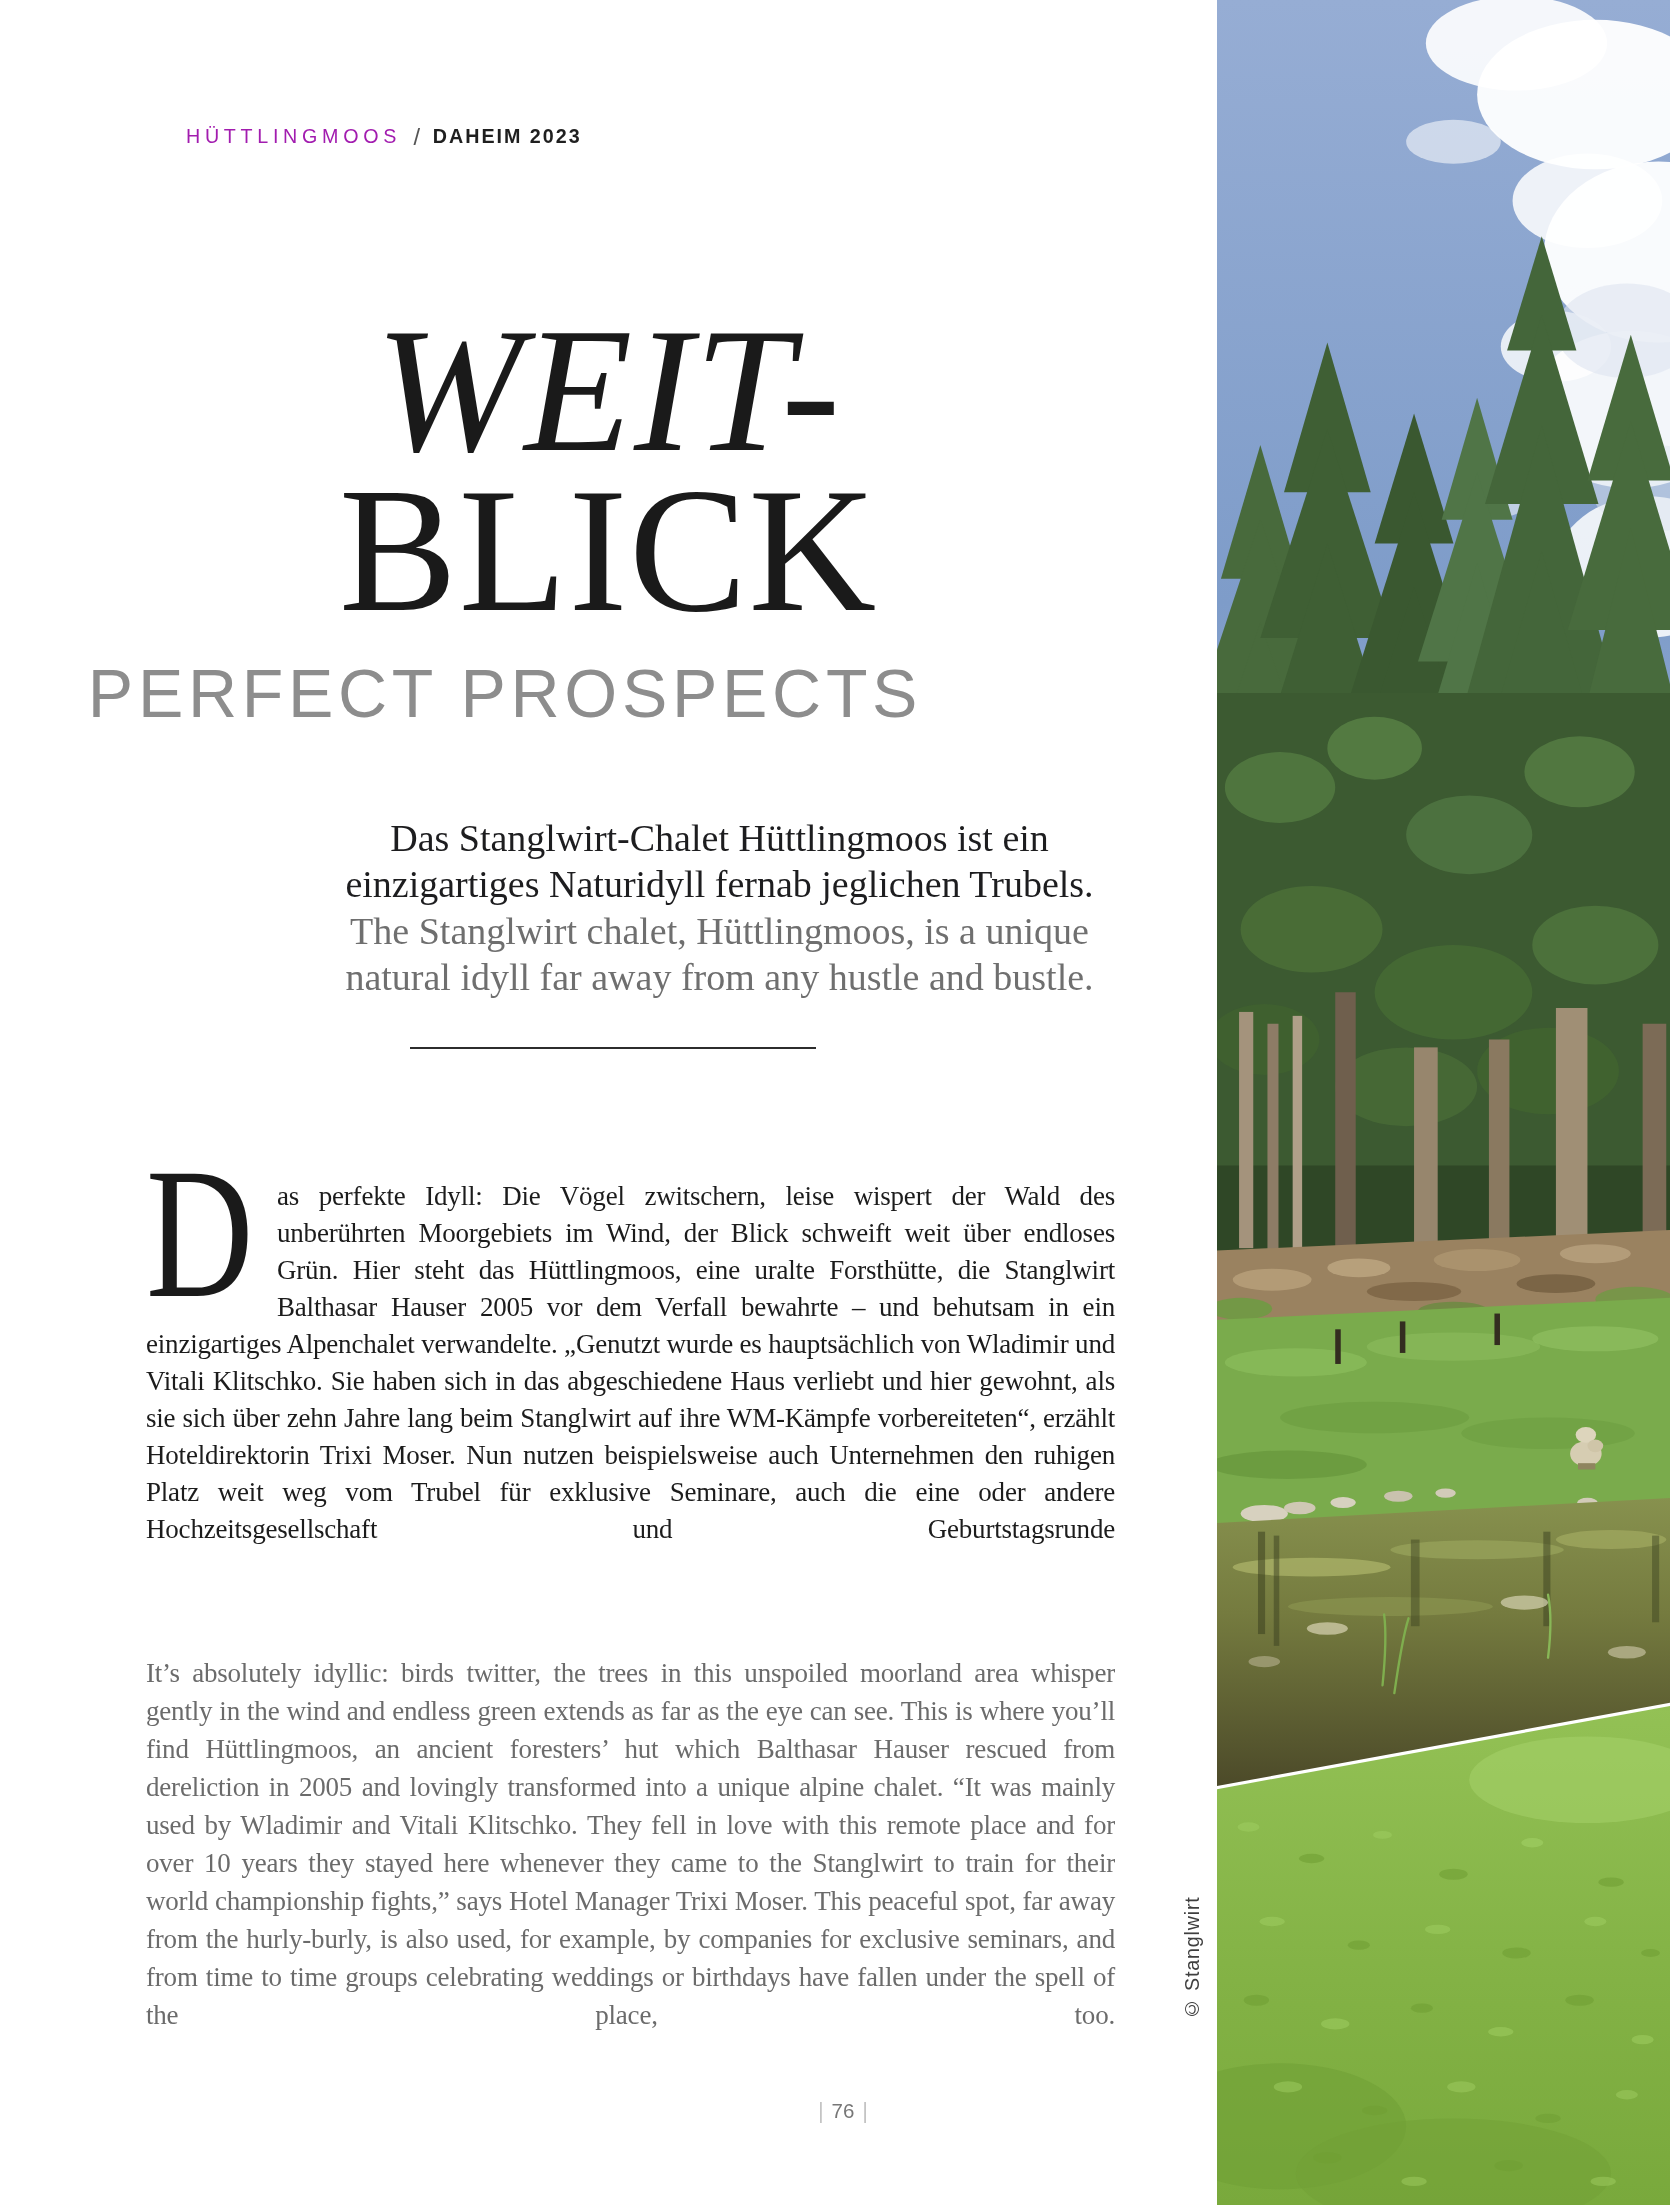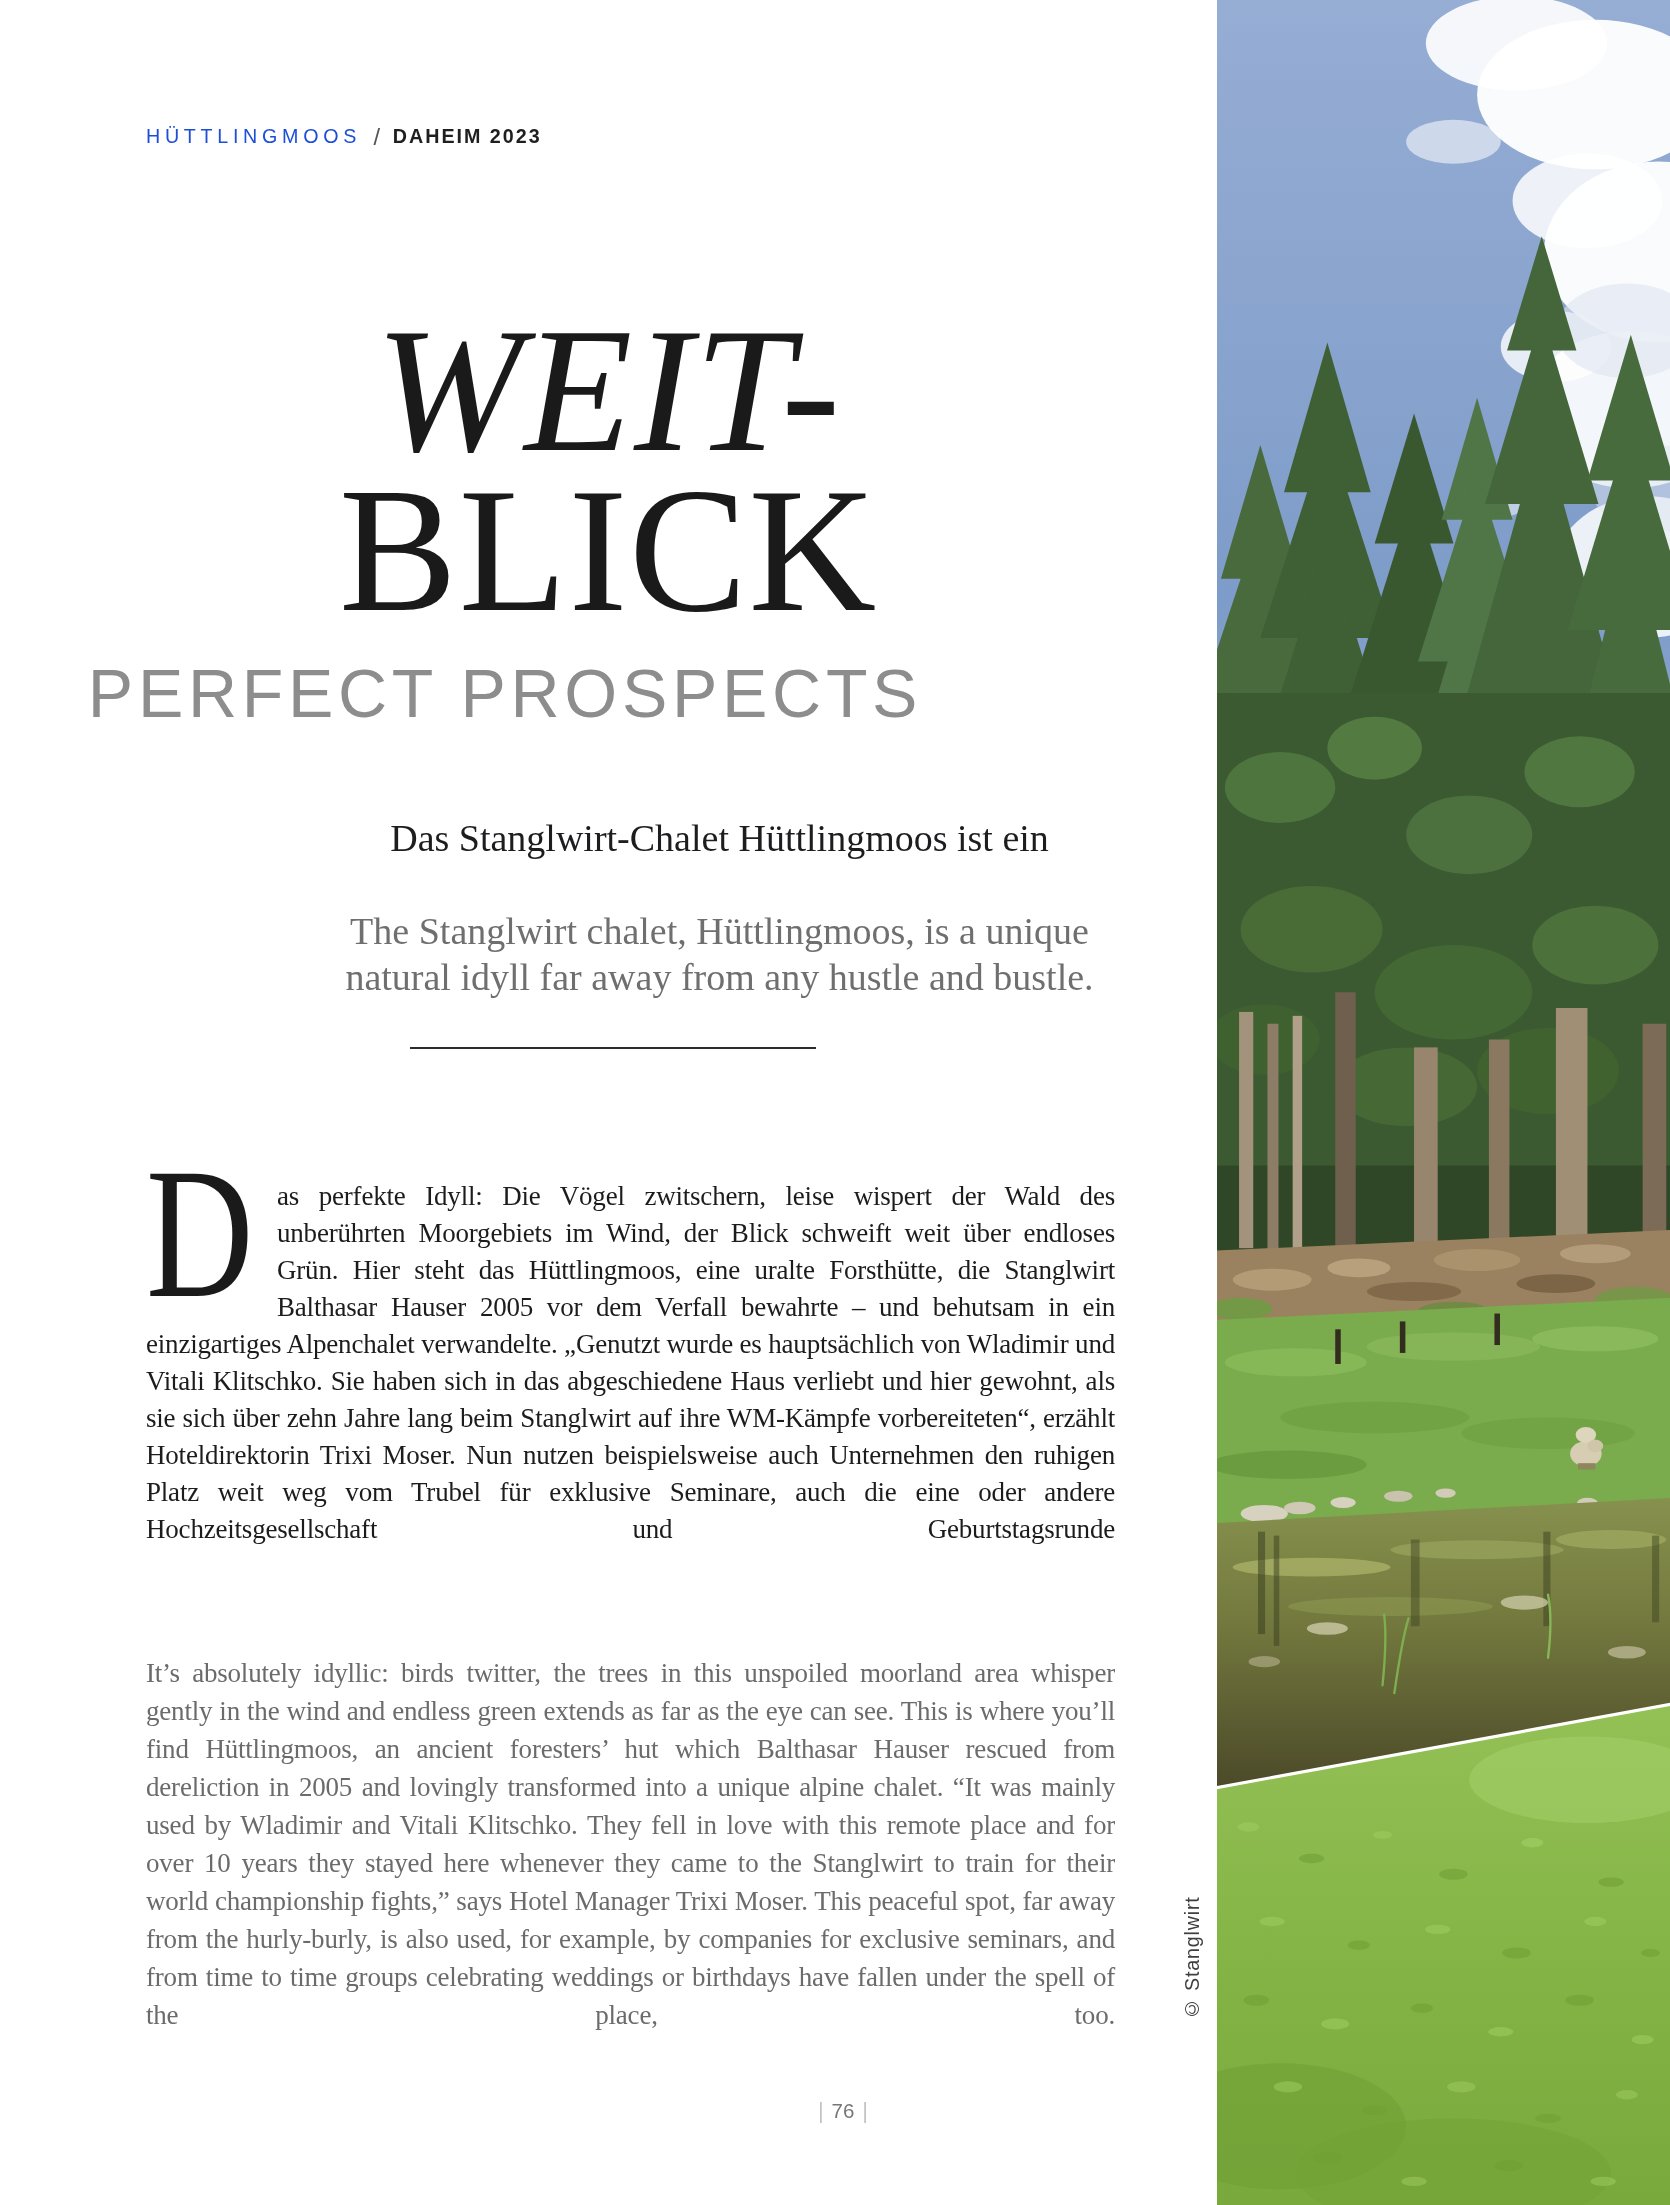--- a/index.html
+++ b/index.html
@@ -1,21 +1,21 @@
 <!DOCTYPE html>
 <html style="font-size:12.6px"><head>
 <meta charset="utf-8">
 <style>
   html,body{margin:0;padding:0;background:#e8e8e8;}
   .page{position:relative;width:1670px;height:2205px;background:#ffffff;overflow:hidden;
         font-family:"Liberation Serif","DejaVu Serif",serif;}
   
   .kicker{position:absolute;left:146px;top:124px;font-family:"Liberation Sans","DejaVu Sans",sans-serif;
           font-size:19.7px;color:#4b4b4b;white-space:nowrap;}
-  .kicker .series{letter-spacing:4.7px;font-weight:400;color:#1d4ed8;}
+  .kicker .series{letter-spacing:4.7px;font-weight:400;color:#a21caf;margin-left:40px;}
   .kicker .sep{margin:0 12.6px;color:#555;font-weight:300;font-size:23.6px;vertical-align:-1.6px;}
   .kicker .issue{font-weight:700;letter-spacing:2px;color:#1f1f1f;}
   
   .title-line{position:absolute;left:0;width:1217px;text-align:center;color:#1a1a1a;
               font-size:177px;line-height:1;letter-spacing:1.6px;font-weight:400;}
   .title-line.l1{top:302px;font-style:italic;}
   .title-line.l2{top:462px;}
   .subtitle{position:absolute;left:0;top:656px;width:1010px;text-align:center;
             font-family:"Liberation Sans","DejaVu Sans",sans-serif;font-weight:300;
             font-size:68px;letter-spacing:4.7px;color:#8d8d8d;line-height:1.1;}
@@ -55,20 +55,21 @@
   <header class="kicker">
     <span class="series">HÜTTLINGMOOS</span><span class="sep">/</span><span class="issue">DAHEIM 2023</span>
   </header>
 
   <div class="title-line l1">WEIT-</div>
   <div class="title-line l2">BLICK</div>
   <div class="subtitle">PERFECT PROSPECTS</div>
 
   <div class="intro-de">
       <div class="line">Das Stanglwirt-Chalet Hüttlingmoos ist ein</div>
+      <div class="line">einzigartiges Naturidyll fernab jeglichen Trubels.</div>
     </div>
   <div class="intro-en">
       <div class="line">The Stanglwirt chalet, Hüttlingmoos, is a unique</div>
       <div class="line">natural idyll far away from any hustle and bustle.</div>
     </div>
 
   <div class="divider"></div>
 
   <div class="body-de">
     <span class="dropcap">

